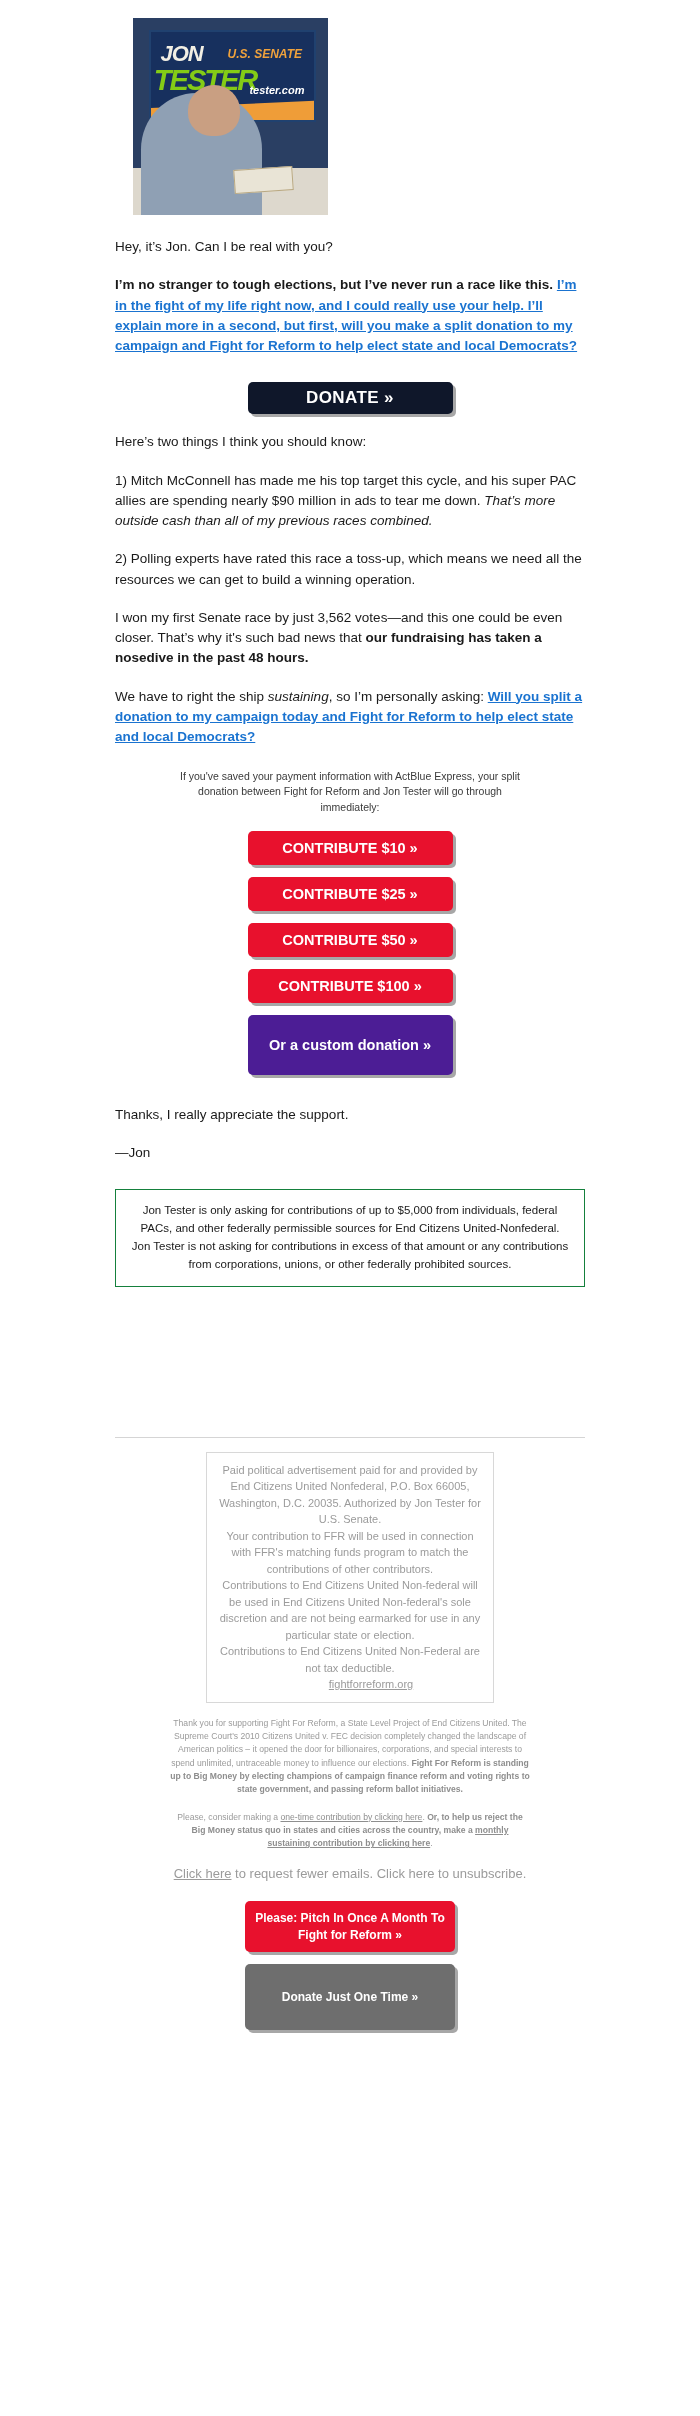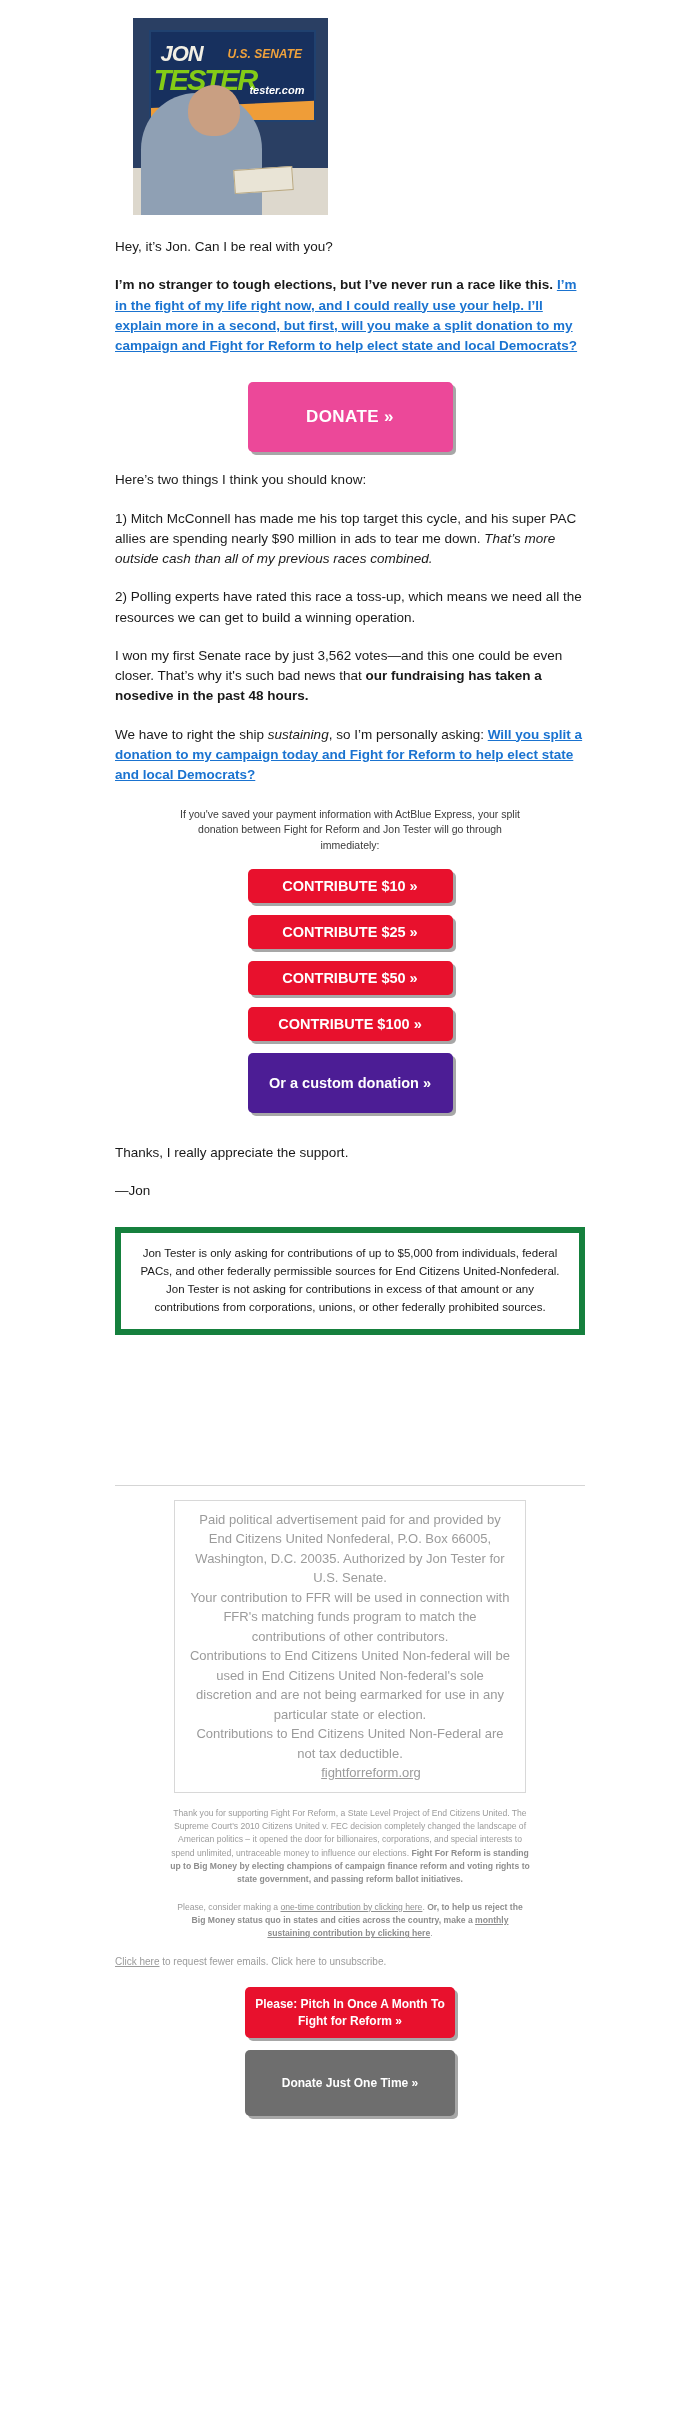--- a/index.html
+++ b/index.html
@@ -81,61 +81,61 @@
     display:inline-block;
     font-family:"Liberation Sans", sans-serif;
     font-weight:bold;
     color:#ffffff;
     text-decoration:none;
     border-radius:5px;
     text-align:center;
     box-shadow:3px 3px 0 rgba(60,60,60,0.45);
   }
   .btn-donate {
-    background:#ec4899; width:205px; padding:25px 0; font-size:17px;
+    background:#0f172a; width:205px; padding:6px 0; font-size:17px;
     letter-spacing:0.4px;
   }
   .btn-contrib {
     background:#e8112d; width:205px; padding:9px 0; font-size:14.5px;
     margin-bottom:12px;
   }
   .btn-custom {
     background:#4c1d95; width:205px; padding:22px 0; font-size:14.5px;
     margin-bottom:12px;
   }
   .ask-note {
     font-size:10.5px; line-height:1.45; color:#3a3a3a;
     text-align:center; margin:22px auto 16px auto; width:360px;
   }
   .contrib-stack { text-align:center; margin-top:16px; }
 
   .disclaimer-box {
-    border:6px solid #15803d; padding:12px 14px; margin:26px 0 0 0;
+    border:1px solid #15803d; padding:12px 14px; margin:26px 0 0 0;
     font-size:11.5px; line-height:1.55; color:#1a1a1a; text-align:center;
   }
 
   .spacer-lg { height:150px; }
 
   .footer-divider {
     border:0; border-top:1px solid #d5d5d5; margin:0 0 14px 0; width:100%;
   }
   .footer-box {
     border:1px solid #d8d8d8; padding:9px 12px;
-    width:352px; margin:0 auto;
-    font-size:13px; line-height:1.5; color:#9b9b9b; text-align:center;
+    width:288px; margin:0 auto;
+    font-size:11px; line-height:1.5; color:#9b9b9b; text-align:center;
   }
   .footer-box a { color:#9b9b9b; text-decoration:underline;padding-left:42px; }
   .footer-para {
     font-size:8.6px; line-height:1.55; color:#9b9b9b;
     text-align:center; margin:14px auto 0 auto; width:360px;
   }
   .footer-para .fb { font-weight:bold; color:#8e8e8e; }
   .footer-para a { color:#8e8e8e; text-decoration:underline; }
   .footer-links {
-    font-size:10px; color:#9b9b9b; text-align:left; margin-top:16px;
+    font-size:13px; color:#9b9b9b; text-align:center; margin-top:16px;
   }
   .footer-links a { color:#9b9b9b; text-decoration:underline; }
   .footer-btns { text-align:center; margin-top:20px; padding-bottom:26px; }
   .btn-footer-red {
     background:#e8112d; width:210px; padding:9px 10px; font-size:12px;
     line-height:1.35; margin-bottom:12px;
   }
   .btn-footer-grey {
     background:#6e6e6e; width:210px; padding:26px 10px; font-size:12px;
   }

